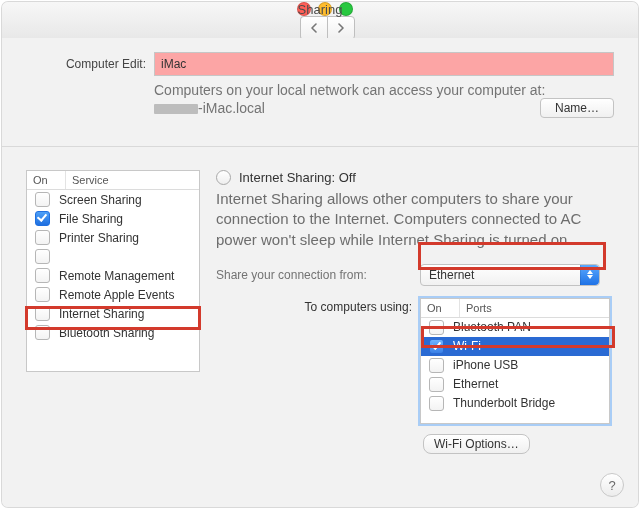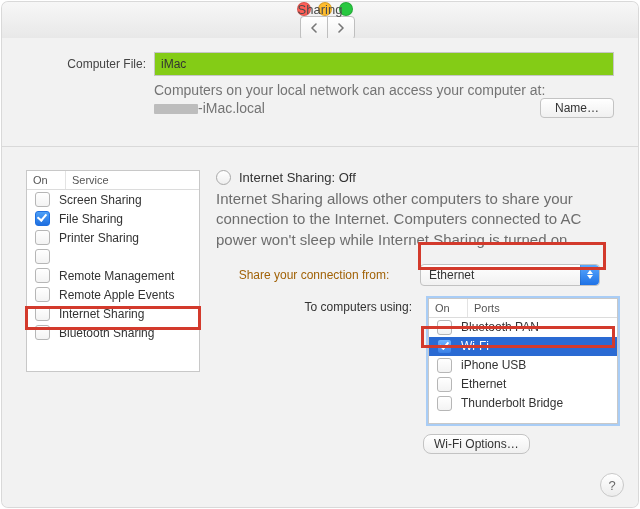--- a/index.html
+++ b/index.html
@@ -117,21 +117,21 @@
   .row-computer-name label {
     width: 120px;
     text-align:right;
     padding-right: 8px;
     color:#444;
   }
   .text-field {
     flex:1;
     height: 20px;
     border: 1px solid #c6c6c6;
-    background: #84cc16;
+    background: #fca5a5;
     padding: 1px 6px;
     font-size: 12px;
     color:#333;
   }
   .sub-note {
     font-size: 14px;
     color:#747474;
     margin-left: 152px;
     margin-top: 1px;
     line-height: 1.3;
@@ -257,23 +257,23 @@
     max-width: 400px;
   }
 
   .share-row {
     display:flex;
     align-items:center;
     margin-top: 14px;
   }
   .share-row .lbl {
     width: 196px;
-    text-align:center;
+    text-align:left;
     padding-right: 8px;
-    color:#a16207;
+    color:#737373;
   }
   .popup {
     width: 170px;
     height: 20px;
     border:1px solid #c2c2c2;
     border-radius:4px;
     background: linear-gradient(#ffffff,#f1f1f1);
     display:flex;
     align-items:center;
     padding-left:8px;
@@ -303,21 +303,21 @@
   .popup .arrows::before { border-bottom:4px solid #fff; }
   .popup .arrows::after  { border-top:4px solid #fff; }
 
   .to-row {
     display:flex;
     margin-top: 12px;
   }
   .to-row .lbl {
     width: 196px;
     text-align:right;
-    padding-right: 16px;
+    padding-right: 8px;
     color:#333;
     padding-top: 2px;
   }
 
   
   .ports-box {
     width: 188px;
     height: 124px;
     background:#fff;
     border: 1px solid #c8c8c8;
@@ -408,21 +408,21 @@
         <circle cx="5" cy="5" r="3.4" stroke="#9e9e9e" stroke-width="1.3" fill="none"></circle>
         <line x1="7.6" y1="7.6" x2="11" y2="11" stroke="#9e9e9e" stroke-width="1.3" stroke-linecap="round"></line>
       </svg>
       <input type="text" placeholder="Search" style="">
     </div>
   </div>
 
   <div class="pane-body">
 
     <div class="row-computer-name">
-      <label>Computer File:</label>
+      <label>Computer Edit:</label>
       <input class="text-field" value="iMac" style="">
     </div>
     <div class="sub-note">
       <span>Computers on your local network can access your computer at:</span><br>
       <span class="redacted"></span><span>-iMac.local</span>
     </div>
     <button class="edit-btn">Name…</button>
 
     <div class="divider"></div>
 

